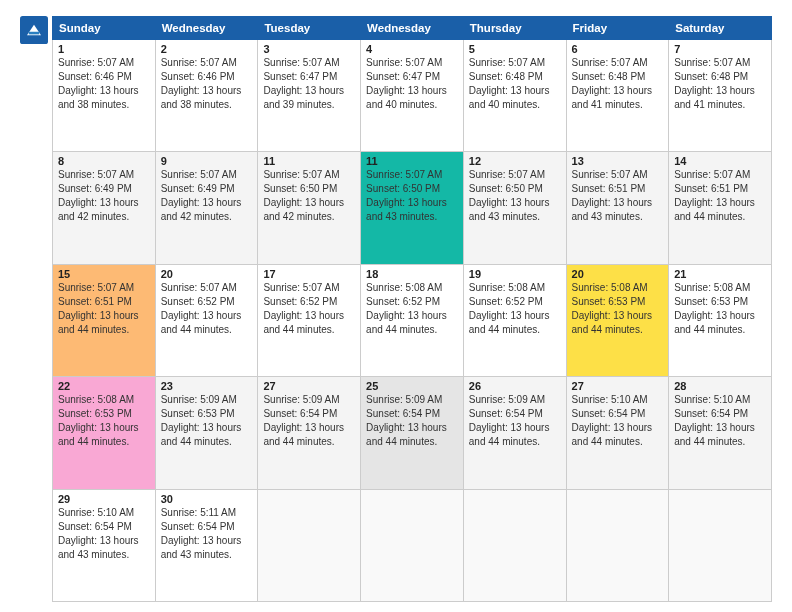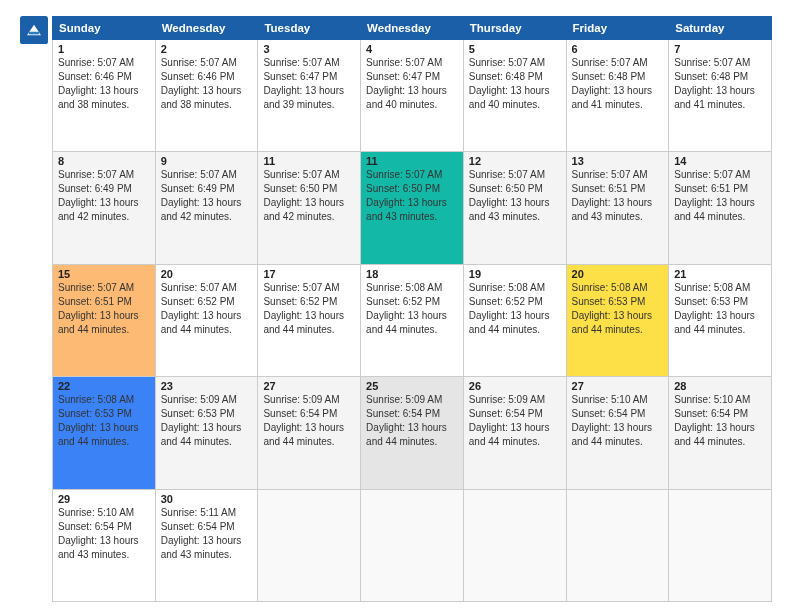--- a/index.html
+++ b/index.html
@@ -219,21 +219,21 @@
           <td style="background: #fde047;">
             <span class="day-number">20</span>
             <div class="day-info">Sunrise: 5:08 AM<br>Sunset: 6:53 PM<br>Daylight: 13 hours and 44 minutes.</div>
           </td>
           <td style="background: rgb(255, 255, 255);">
             <span class="day-number">21</span>
             <div class="day-info">Sunrise: 5:08 AM<br>Sunset: 6:53 PM<br>Daylight: 13 hours and 44 minutes.</div>
           </td>
         </tr>
         <tr>
-          <td style="background: #3b82f6;">
+          <td style="background: #f9a8d4;">
             <span class="day-number">22</span>
             <div class="day-info">Sunrise: 5:08 AM<br>Sunset: 6:53 PM<br>Daylight: 13 hours and 44 minutes.</div>
           </td>
           <td style="background: rgb(244, 244, 244);">
             <span class="day-number">23</span>
             <div class="day-info">Sunrise: 5:09 AM<br>Sunset: 6:53 PM<br>Daylight: 13 hours and 44 minutes.</div>
           </td>
           <td style="background: rgb(244, 244, 244);">
             <span class="day-number">27</span>
             <div class="day-info">Sunrise: 5:09 AM<br>Sunset: 6:54 PM<br>Daylight: 13 hours and 44 minutes.</div>

